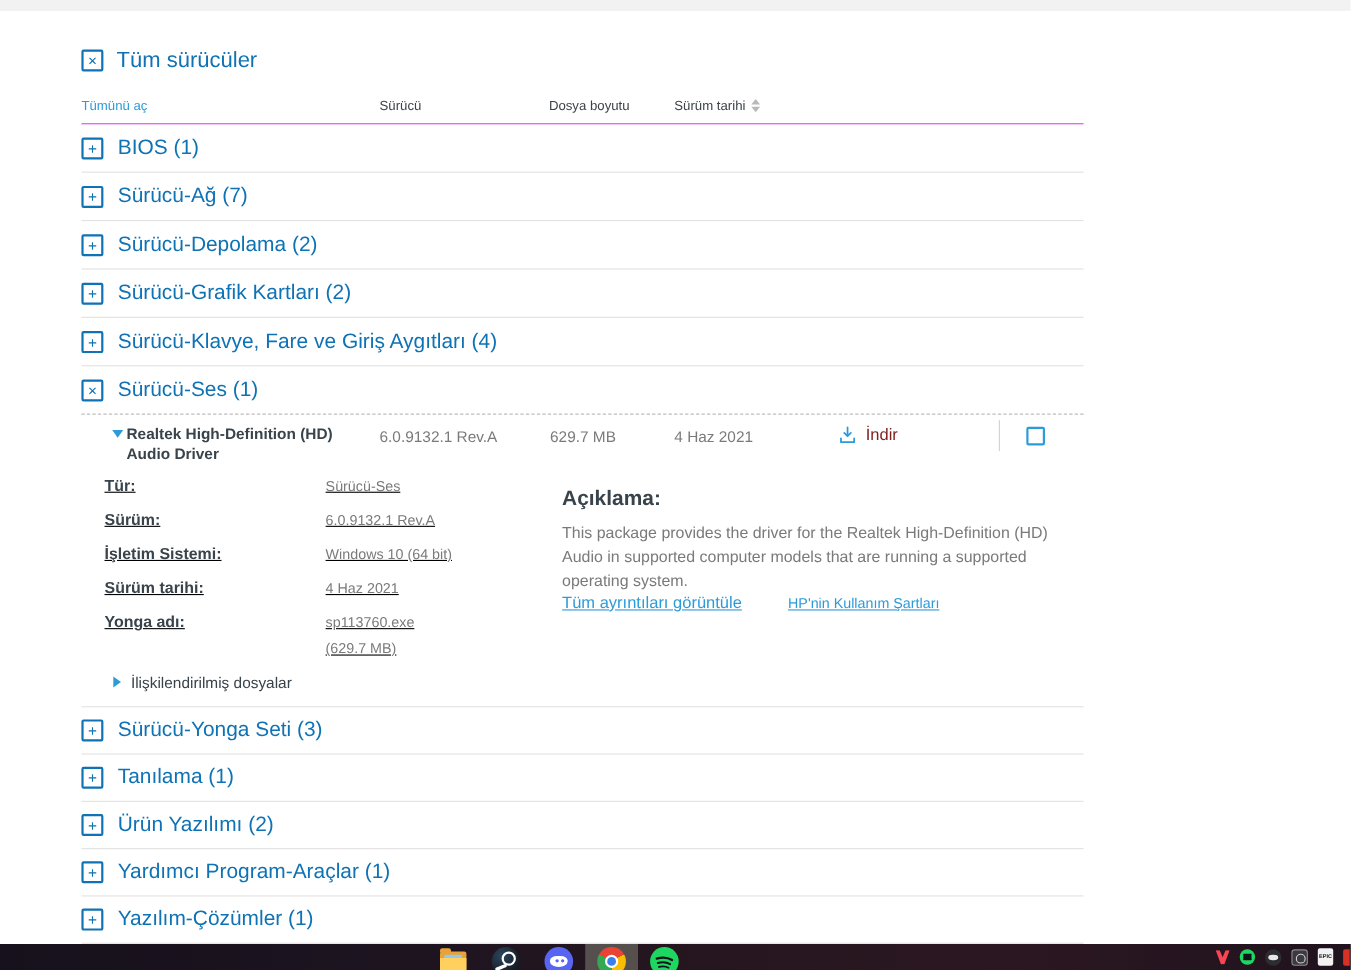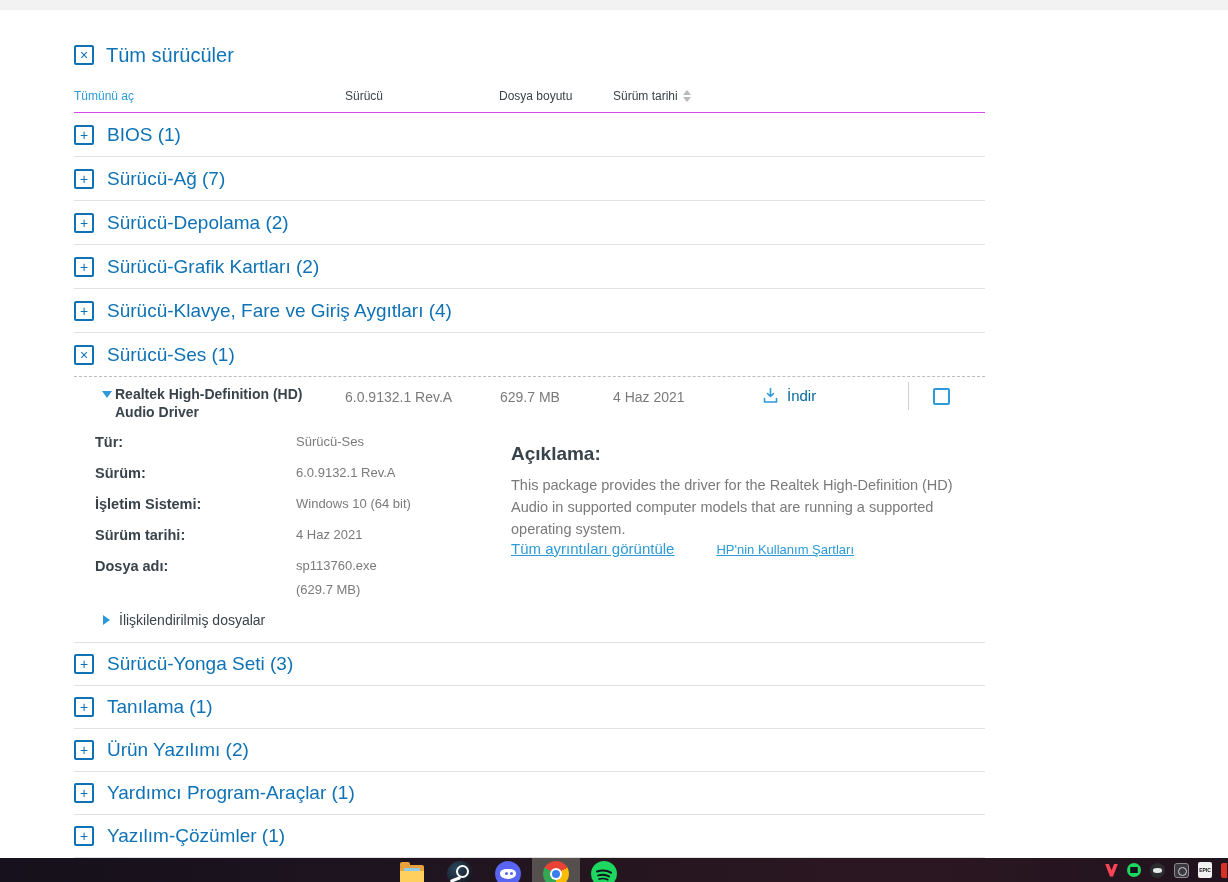--- a/index.html
+++ b/index.html
@@ -39,27 +39,27 @@
   .tri-down { width:0; height:0; border-left:5px solid transparent; border-right:5px solid transparent;
               border-top:7px solid #2c9bd8; }
   .tri-right { width:0; height:0; border-top:5px solid transparent; border-bottom:5px solid transparent;
                border-left:7px solid #2c9bd8; }
   .drv-tri { position:absolute; left:28px; top:14px; cursor:pointer; }
   .drv-name { position:absolute; left:41px; top:8px; width:215px;
               font-size:14px; font-weight:700; line-height:18px; color:#39434b; }
   .drv-val { position:absolute; top:12px; font-size:14px; color:#7a7a7a; }
   .v-version { left:271px; } .v-size { left:426px; } .v-date { left:539px; }
   .drv-download { position:absolute; left:688px; top:10px; display:flex; align-items:flex-start; gap:8px;
-                  color:#0369a1; font-size:15px; cursor:pointer; }
+                  color:#7f1d1d; font-size:15px; cursor:pointer; }
   .drv-divider { position:absolute; left:834px; top:5px; width:1px; height:28px; background:#d0d0d0; }
   .drv-cb { position:absolute; left:859px; top:11px; width:17px; height:17px;
             border:2px solid #2c9bd8; border-radius:2px; background:#fff; cursor:pointer; }
 
   .detail-left { position:absolute; left:21px; top:57px; width:400px; }
-  .d-row { display:flex; min-height:31px; }
+  .d-row { display:flex; min-height:31px;text-decoration:underline; }
   .d-label { width:201px; font-size:14.5px; font-weight:700; color:#39434b; }
   .d-value { font-size:13px; color:#7a7a7a; }
   .d-value .second { display:block; margin-top:9px; }
 
   .detail-right { position:absolute; left:437px; top:66px; width:452px; }
   .desc-title { font-size:19px; font-weight:700; color:#39434b; }
   .desc-body { margin-top:9px; font-size:14.5px; line-height:22px; color:#7a7a7a; }
   .desc-links { display:flex; align-items:baseline; gap:42px; }
   .link-big { font-size:15px; color:#2c9bd8; text-decoration:underline; cursor:pointer; }
   .link-small { font-size:13px; color:#2c9bd8; text-decoration:underline; cursor:pointer; }
@@ -193,21 +193,21 @@
       </div>
       <div class="d-row">
         <span class="d-label">İşletim Sistemi:</span>
         <span class="d-value">Windows 10 (64 bit)</span>
       </div>
       <div class="d-row">
         <span class="d-label">Sürüm tarihi:</span>
         <span class="d-value">4 Haz 2021</span>
       </div>
       <div class="d-row">
-        <span class="d-label">Dosya adı:</span>
+        <span class="d-label">Yonga adı:</span>
         <span class="d-value"><span>sp113760.exe</span><span class="second">(629.7 MB)</span></span>
       </div>
     </div>
 
     <div class="detail-right">
       <div class="desc-title">Açıklama:</div>
       <div class="desc-body">This package provides the driver for the Realtek High-Definition (HD) Audio in supported computer models that are running a supported operating system.</div>
       <div class="desc-links">
         <span class="link-big">Tüm ayrıntıları görüntüle</span>
         <span class="link-small">HP'nin Kullanım Şartları</span>

